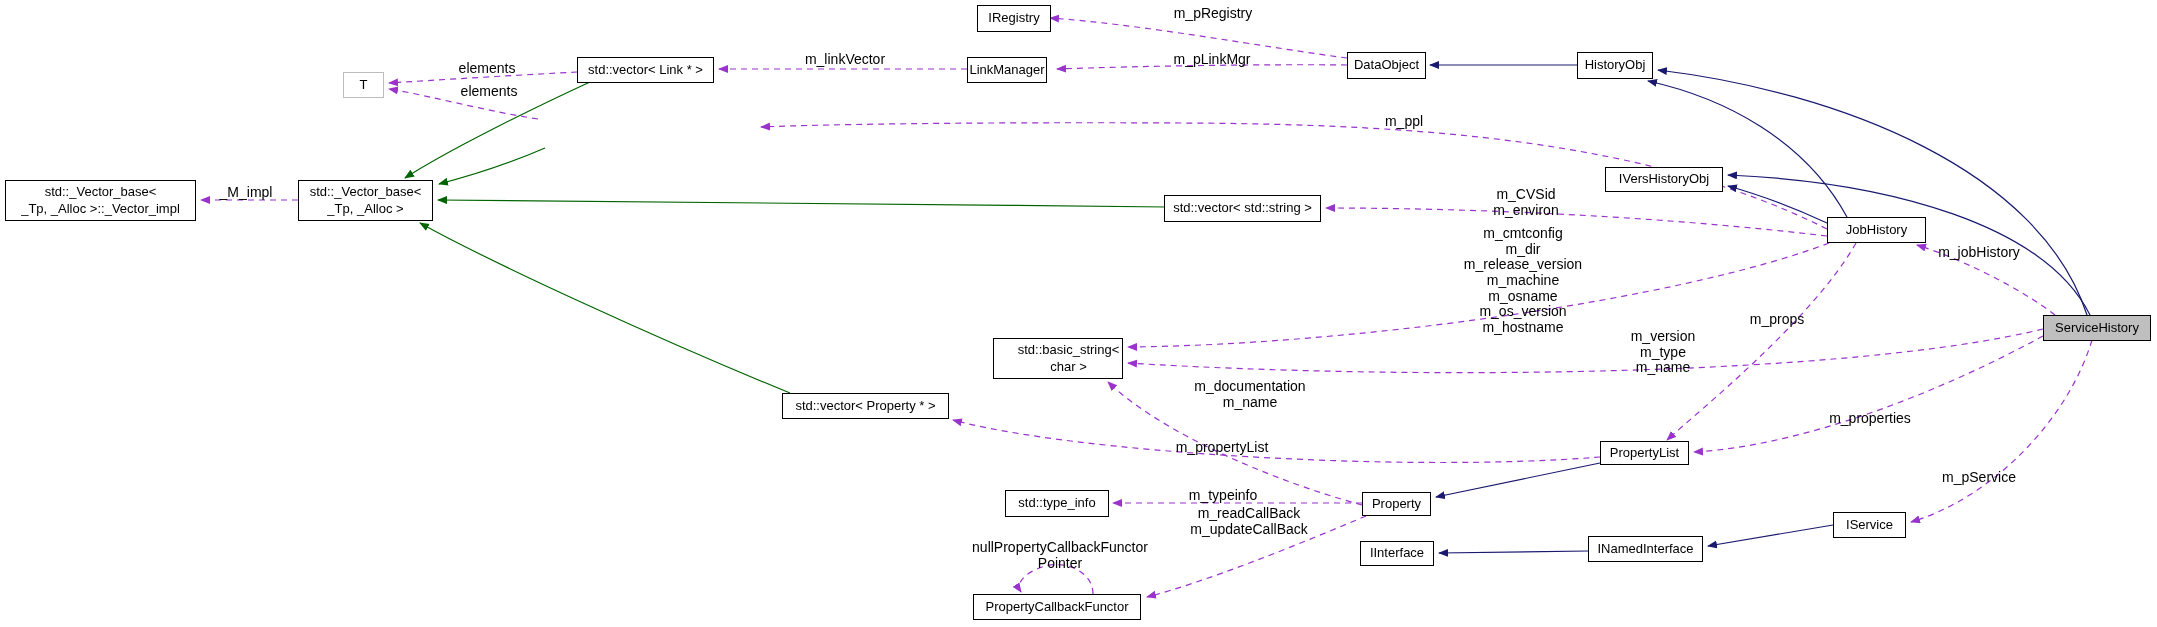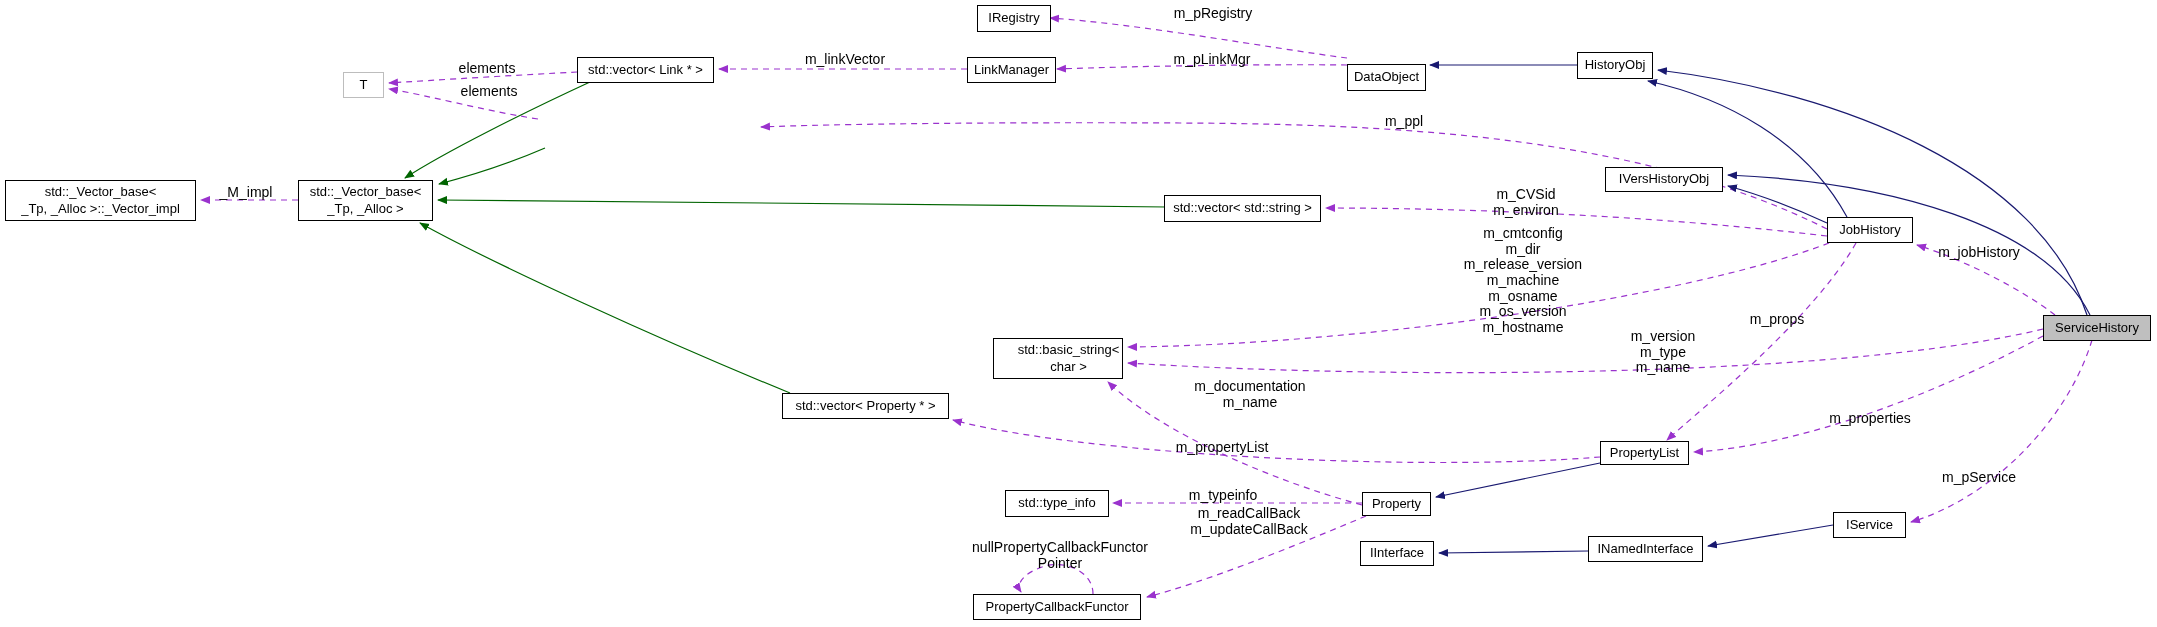--- a/index.html
+++ b/index.html
@@ -84,31 +84,31 @@
     <path class="inherit" d="M1833,525 L1708,546" marker-end="url(#an)"></path>
 
     <path class="templ" d="M590,82 C525,112 445,152 405,178" marker-end="url(#ag)"></path>
     <path class="templ" d="M545,148 C508,164 466,177 439,184" marker-end="url(#ag)"></path>
     <path class="templ" d="M1167,207 C900,204 600,201 438,200" marker-end="url(#ag)"></path>
     <path class="templ" d="M790,393 C660,340 490,262 420,223" marker-end="url(#ag)"></path>
   </svg>
 
   <div class="node" style="left:977px;top:5px;width:74px;height:27px;">IRegistry</div>
   <div class="node" style="left:577px;top:57px;width:137px;height:26px;">std::vector&lt; Link * &gt;</div>
-  <div class="node" style="left:967px;top:57px;width:89px;height:26px;">LinkManager</div>
-  <div class="node" style="left:1347px;top:64px;width:79px;height:27px;">DataObject</div>
+  <div class="node" style="left:967px;top:57px;width:80px;height:26px;">LinkManager</div>
+  <div class="node" style="left:1347px;top:52px;width:79px;height:27px;">DataObject</div>
   <div class="node" style="left:1577px;top:52px;width:76px;height:27px;">HistoryObj</div>
   <div class="node tparam" style="left:343px;top:72px;width:41px;height:26px;">T</div>
   <div class="node" style="left:5px;top:180px;width:191px;height:41px;">std::_Vector_base&lt;
 _Tp, _Alloc &gt;::_Vector_impl</div>
   <div class="node" style="left:298px;top:180px;width:135px;height:41px;">std::_Vector_base&lt;
 _Tp, _Alloc &gt;</div>
   <div class="node" style="left:1605px;top:167px;width:118px;height:25px;">IVersHistoryObj</div>
   <div class="node" style="left:1164px;top:195px;width:157px;height:27px;">std::vector&lt; std::string &gt;</div>
-  <div class="node" style="left:1827px;top:217px;width:86px;height:26px;">JobHistory</div>
+  <div class="node" style="left:1827px;top:217px;width:99px;height:26px;">JobHistory</div>
   <div class="node main" style="left:2043px;top:315px;width:108px;height:26px;">ServiceHistory</div>
   <div class="node" style="left:993px;top:338px;width:130px;height:41px;padding-left:24px;">std::basic_string&lt;
 char &gt;</div>
   <div class="node" style="left:782px;top:393px;width:167px;height:26px;">std::vector&lt; Property * &gt;</div>
   <div class="node" style="left:1600px;top:441px;width:89px;height:24px;">PropertyList</div>
   <div class="node" style="left:1005px;top:490px;width:104px;height:27px;">std::type_info</div>
   <div class="node" style="left:1362px;top:492px;width:69px;height:24px;">Property</div>
   <div class="node" style="left:1360px;top:541px;width:74px;height:25px;">IInterface</div>
   <div class="node" style="left:1588px;top:536px;width:115px;height:26px;">INamedInterface</div>
   <div class="node" style="left:1833px;top:512px;width:73px;height:26px;">IService</div>

